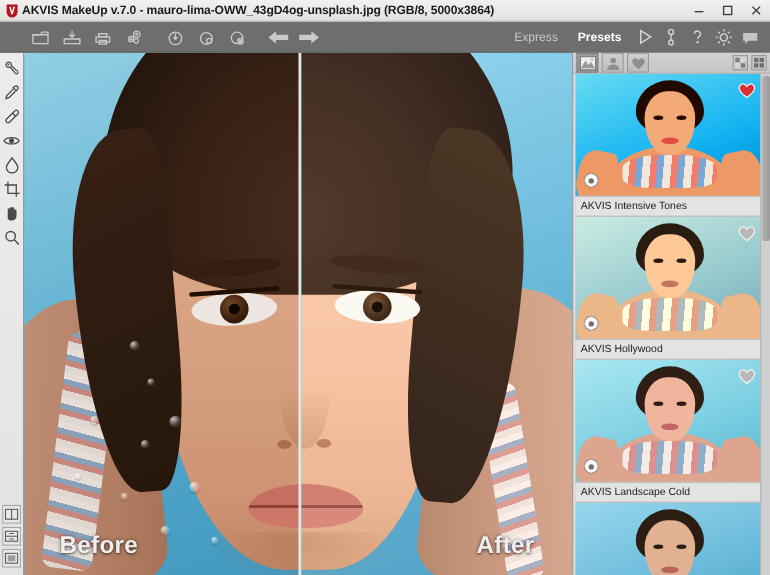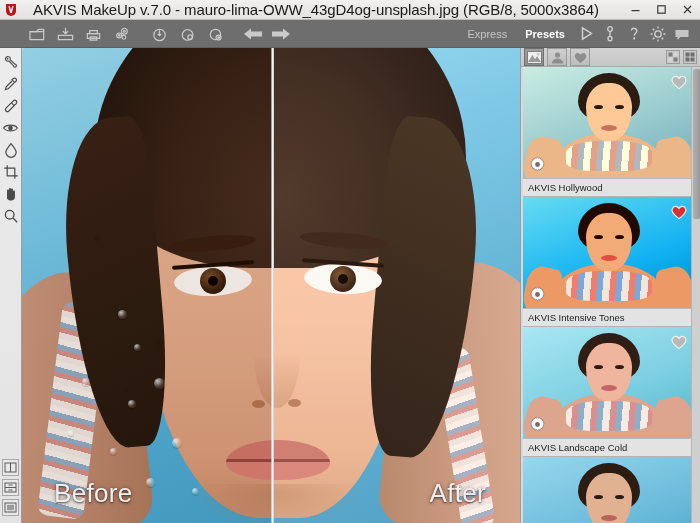--- a/index.html
+++ b/index.html
@@ -13,22 +13,22 @@
   
   .titlebar{
     position:absolute; left:0; top:0; width:700px; height:20px;
     background:linear-gradient(#f2f1f0,#e2e1df);
     border-bottom:1px solid #bdbcba;
     display:flex; align-items:center;
   }
   .tb-logo{ width:16px; height:14px; margin-left:4px; position:relative; flex:0 0 auto;}
   .tb-logo svg{display:block;}
   .tb-title{
-    font-size:15px; color:#1a1a1a; margin-left:13px; white-space:nowrap;
-    letter-spacing:-0.1px; font-weight:normal;
+    font-size:11px; color:#1a1a1a; margin-left:0; white-space:nowrap;
+    letter-spacing:-0.1px; font-weight:bold;
   }
   .tb-spacer{flex:1 1 auto;}
   .wbtn{
     width:26px; height:19px; display:flex; align-items:center; justify-content:center;
     color:#3a3a3a; font-size:11px; line-height:1;
   }
 
   
   .toolbar{
     position:absolute; left:0; top:20px; width:700px; height:28px;
@@ -198,21 +198,21 @@
   .half-after{
     position:absolute; left:252px; top:0; width:246px; height:475px; overflow:hidden;
   }
   .half-after .inner{ position:absolute; left:-252px; top:0; width:498px; height:475px;
     filter:saturate(1.02) brightness(1.08) contrast(.96); }
   .splitline{
     position:absolute; left:249px; top:0; width:3px; height:475px;
     background:linear-gradient(90deg, rgba(255,255,255,.35), #f2f2f2 50%, rgba(255,255,255,.35));
   }
   .ba-label{
-    position:absolute; bottom:14px; font-size:26px; font-weight:normal;
+    position:absolute; bottom:14px; font-size:22px; font-weight:bold;
     color:#efefef; text-shadow:0 1px 2px rgba(0,0,0,.55), 0 0 4px rgba(0,0,0,.4);
     letter-spacing:.3px;
   }
   .ba-label.before{ left:32px; }
   .ba-label.after{ right:34px; }
 
   
   .rpanel{
     position:absolute; left:520px; top:48px; width:180px; height:475px;
     background:#d9d9d9; border-left:1px solid #9d9d9d;
@@ -598,20 +598,50 @@
             <rect x="5.5" y="5.5" width="4" height="4" fill="#6f6f6f"></rect>
           </svg>
         </div>
       </div>
     </div>
 
     <div class="rp-list">
 
       <div class="preset">
         <div class="preset-thumb">
+          <div class="thumb-img mini" style="filter:saturate(1.6) contrast(1.18) brightness(.95);">
+            <div class="mwater" style="background:linear-gradient(160deg,#8fd0e6,#4fa8cc 60%,#2f86ad);"></div>
+            <div class="mtile"></div>
+            <div class="marm l"></div>
+              <div class="marm r"></div>
+            <div class="mbody"></div>
+              <div class="mtop"></div>
+            <div class="mhair"></div>
+              <div class="mface"></div>
+            <div class="meye l"></div>
+              <div class="meye r"></div>
+              <div class="mlip"></div>
+          </div>
+        </div>
+        <div class="gear-badge">
+          <svg width="17" height="17" viewBox="0 0 17 17">
+            <path d="M8.5 1.2 l1.1 1.0 1.4 -.5 .7 1.4 1.5 .1 .1 1.5 1.4 .7 -.5 1.4 1.0 1.1 -1.0 1.1 .5 1.4 -1.4 .7 -.1 1.5 -1.5 .1 -.7 1.4 -1.4 -.5 -1.1 1.0 -1.1 -1.0 -1.4 .5 -.7 -1.4 -1.5 -.1 -.1 -1.5 -1.4 -.7 .5 -1.4 -1.0 -1.1 1.0 -1.1 -.5 -1.4 1.4 -.7 .1 -1.5 1.5 -.1 .7 -1.4 1.4 .5 z" fill="#fafafa" stroke="#6a6a6a" stroke-width="0.6"></path>
+            <circle cx="8.5" cy="8.5" r="2.4" fill="#6e6e6e"></circle>
+          </svg>
+        </div>
+        <div class="heart-badge">
+          <svg width="18" height="17" viewBox="0 0 18 17">
+            <path d="M9 15.6 C2.3 10.8 0.8 7.3 2.8 4.8 C4.8 2.3 7.8 3.3 9 5.6 C10.2 3.3 13.2 2.3 15.2 4.8 C17.2 7.3 15.7 10.8 9 15.6 z" fill="#d83030" stroke="#f2f2f2" stroke-width="1.1"></path>
+          </svg>
+        </div>
+        <div class="preset-name">AKVIS Intensive Tones</div>
+      </div>
+
+      <div class="preset">
+        <div class="preset-thumb">
           <div class="thumb-img mini" style="filter:sepia(.35) saturate(1.25) contrast(1.05) brightness(1.03);">
             <div class="mwater" style="background:linear-gradient(160deg,#9ed6e7,#6fb6d4 60%,#4f9ec0);"></div>
             <div class="mtile"></div>
             <div class="marm l"></div>
               <div class="marm r"></div>
             <div class="mbody"></div>
               <div class="mtop"></div>
             <div class="mhair"></div>
               <div class="mface"></div>
             <div class="meye l"></div>
@@ -624,50 +654,20 @@
             <path d="M8.5 1.2 l1.1 1.0 1.4 -.5 .7 1.4 1.5 .1 .1 1.5 1.4 .7 -.5 1.4 1.0 1.1 -1.0 1.1 .5 1.4 -1.4 .7 -.1 1.5 -1.5 .1 -.7 1.4 -1.4 -.5 -1.1 1.0 -1.1 -1.0 -1.4 .5 -.7 -1.4 -1.5 -.1 -.1 -1.5 -1.4 -.7 .5 -1.4 -1.0 -1.1 1.0 -1.1 -.5 -1.4 1.4 -.7 .1 -1.5 1.5 -.1 .7 -1.4 1.4 .5 z" fill="#fafafa" stroke="#6a6a6a" stroke-width="0.6"></path>
             <circle cx="8.5" cy="8.5" r="2.4" fill="#6e6e6e"></circle>
           </svg>
         </div>
         <div class="heart-badge">
           <svg width="18" height="17" viewBox="0 0 18 17">
             <path d="M9 15.6 C2.3 10.8 0.8 7.3 2.8 4.8 C4.8 2.3 7.8 3.3 9 5.6 C10.2 3.3 13.2 2.3 15.2 4.8 C17.2 7.3 15.7 10.8 9 15.6 z" fill="#b8b8b8" stroke="#f2f2f2" stroke-width="1.1"></path>
           </svg>
         </div>
         <div class="preset-name">AKVIS Hollywood</div>
-      </div>
-
-      <div class="preset">
-        <div class="preset-thumb">
-          <div class="thumb-img mini" style="filter:saturate(1.6) contrast(1.18) brightness(.95);">
-            <div class="mwater" style="background:linear-gradient(160deg,#8fd0e6,#4fa8cc 60%,#2f86ad);"></div>
-            <div class="mtile"></div>
-            <div class="marm l"></div>
-              <div class="marm r"></div>
-            <div class="mbody"></div>
-              <div class="mtop"></div>
-            <div class="mhair"></div>
-              <div class="mface"></div>
-            <div class="meye l"></div>
-              <div class="meye r"></div>
-              <div class="mlip"></div>
-          </div>
-        </div>
-        <div class="gear-badge">
-          <svg width="17" height="17" viewBox="0 0 17 17">
-            <path d="M8.5 1.2 l1.1 1.0 1.4 -.5 .7 1.4 1.5 .1 .1 1.5 1.4 .7 -.5 1.4 1.0 1.1 -1.0 1.1 .5 1.4 -1.4 .7 -.1 1.5 -1.5 .1 -.7 1.4 -1.4 -.5 -1.1 1.0 -1.1 -1.0 -1.4 .5 -.7 -1.4 -1.5 -.1 -.1 -1.5 -1.4 -.7 .5 -1.4 -1.0 -1.1 1.0 -1.1 -.5 -1.4 1.4 -.7 .1 -1.5 1.5 -.1 .7 -1.4 1.4 .5 z" fill="#fafafa" stroke="#6a6a6a" stroke-width="0.6"></path>
-            <circle cx="8.5" cy="8.5" r="2.4" fill="#6e6e6e"></circle>
-          </svg>
-        </div>
-        <div class="heart-badge">
-          <svg width="18" height="17" viewBox="0 0 18 17">
-            <path d="M9 15.6 C2.3 10.8 0.8 7.3 2.8 4.8 C4.8 2.3 7.8 3.3 9 5.6 C10.2 3.3 13.2 2.3 15.2 4.8 C17.2 7.3 15.7 10.8 9 15.6 z" fill="#d83030" stroke="#f2f2f2" stroke-width="1.1"></path>
-          </svg>
-        </div>
-        <div class="preset-name">AKVIS Intensive Tones</div>
       </div>
 
       <div class="preset">
         <div class="preset-thumb">
           <div class="thumb-img mini" style="filter:hue-rotate(-8deg) saturate(1.05) brightness(1.04);">
             <div class="mwater" style="background:linear-gradient(160deg,#a9dcee,#7cc2de 60%,#5aa8c8);"></div>
             <div class="mtile"></div>
             <div class="marm l"></div>
               <div class="marm r"></div>
             <div class="mbody"></div>

